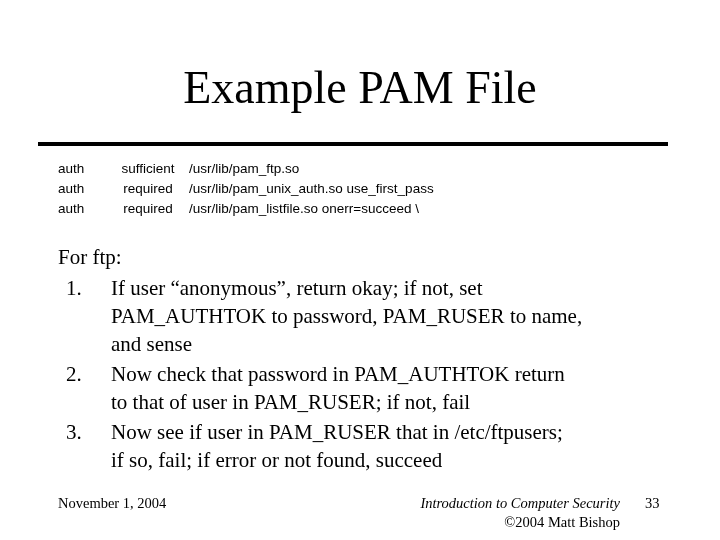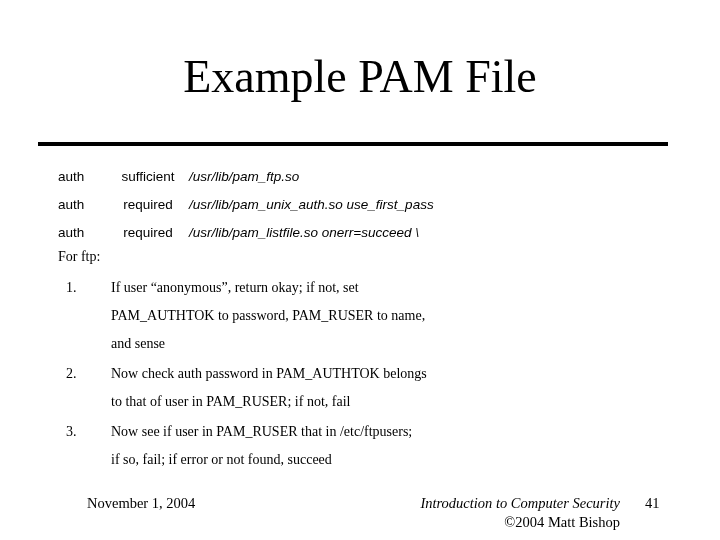--- a/index.html
+++ b/index.html
@@ -7,21 +7,21 @@
     position: relative;
     width: 720px;
     height: 540px;
     background: #ffffff;
     color: #000000;
     font-family: "Liberation Serif", serif;
     overflow: hidden;
   }
   .title {
     position: absolute;
-    top: 52px;
+    top: 63px;
     left: 0;
     width: 720px;
     margin: 0;
     text-align: center;
     font-size: 46px;
     font-weight: normal;
     line-height: 1.1;
   }
   .rule {
     position: absolute;
@@ -33,30 +33,30 @@
   }
   .code {
     position: absolute;
     left: 58px;
     top: 159px;
     font-family: "Liberation Sans", sans-serif;
     font-size: 13.5px;
     line-height: 20px;
     white-space: nowrap;
   }
-  .code-line { display: flex; margin-top: 8px; }
+  .code-line { display: flex; }
   .code-col-module { width: 49px; flex: none; }
   .code-col-flag   { width: 82px; flex: none; text-align: center; }
-  .code-col-args   { white-space: pre; font-style: italic; }
+  .code-col-args   { white-space: pre; }
   .code-cont { padding-left: 77px; }
   .body-text {
     position: absolute;
     left: 58px;
     top: 243px;
-    font-size: 14px;
+    font-size: 21px;
     line-height: 28px;
   }
   .intro { margin-bottom: 3px; }
   .list-item {
     position: relative;
     padding-left: 53px;
     margin-top: 2px;
   }
   .item-number {
     position: absolute;
@@ -65,21 +65,21 @@
   }
   .item-lines div { white-space: nowrap; }
   .footer {
     position: absolute;
     left: 0;
     top: 492px;
     width: 720px;
     font-size: 14.5px;
     line-height: 19px;
   }
-  .footer-date { position: absolute; left: 58px; top: 2px; white-space: nowrap; margin-left: 29px; }
+  .footer-date { position: absolute; left: 58px; top: 2px; white-space: nowrap; }
   .footer-center { position: absolute; left: 0; top: 2px; width: 612px; text-align: right; padding-left: 8px; }
   .footer-course { font-style: italic; }
   .footer-page { position: absolute; left: 645px; top: 2px; }
 </style>
 </head>
 <body>
 
 <div class="slide">
 
   <h1 class="title">Example PAM File</h1>
@@ -112,36 +112,36 @@
       <div class="item-lines">
         <div>If user “anonymous”, return okay; if not, set</div>
         <div>PAM_AUTHTOK to password, PAM_RUSER to name,</div>
         <div>and sense</div>
       </div>
     </div>
 
     <div class="list-item">
       <span class="item-number">2.</span>
       <div class="item-lines">
-        <div>Now check auth password in PAM_AUTHTOK belongs</div>
+        <div>Now check that password in PAM_AUTHTOK return</div>
         <div>to that of user in PAM_RUSER; if not, fail</div>
       </div>
     </div>
 
     <div class="list-item">
       <span class="item-number">3.</span>
       <div class="item-lines">
         <div>Now see if user in PAM_RUSER that in /etc/ftpusers;</div>
         <div>if so, fail; if error or not found, succeed</div>
       </div>
     </div>
   </div>
 
   <div class="footer">
     <span class="footer-date">November 1, 2004</span>
     <div class="footer-center">
       <div class="footer-course">Introduction to Computer Security</div>
       <div class="footer-copyright">©2004 Matt Bishop</div>
     </div>
-    <span class="footer-page">41</span>
+    <span class="footer-page">33</span>
   </div>
 
 </div>
 
 </body></html>

